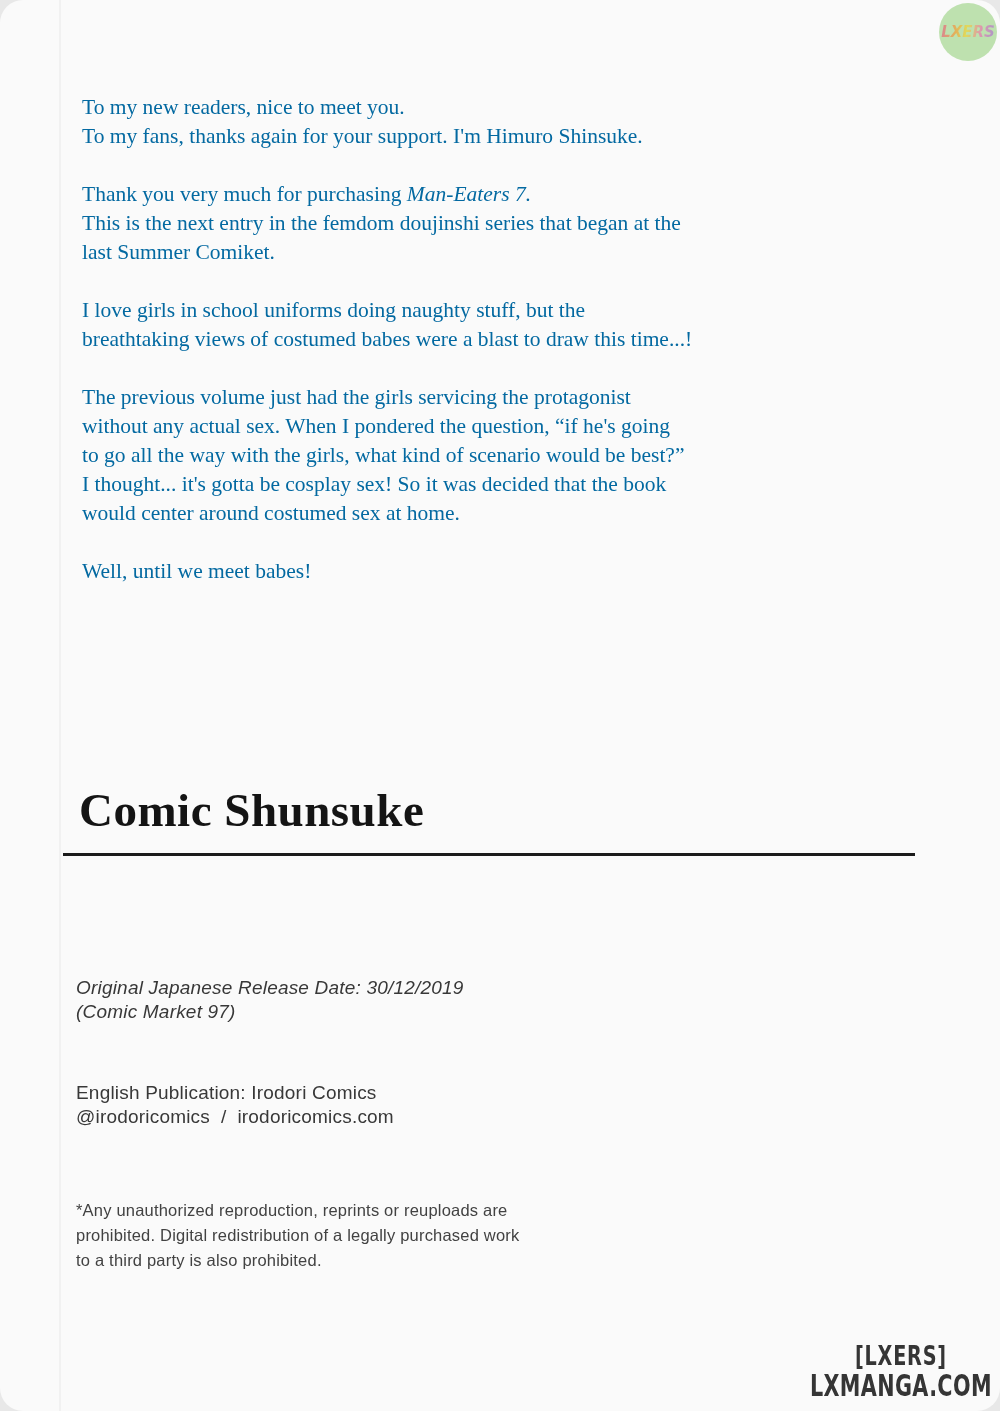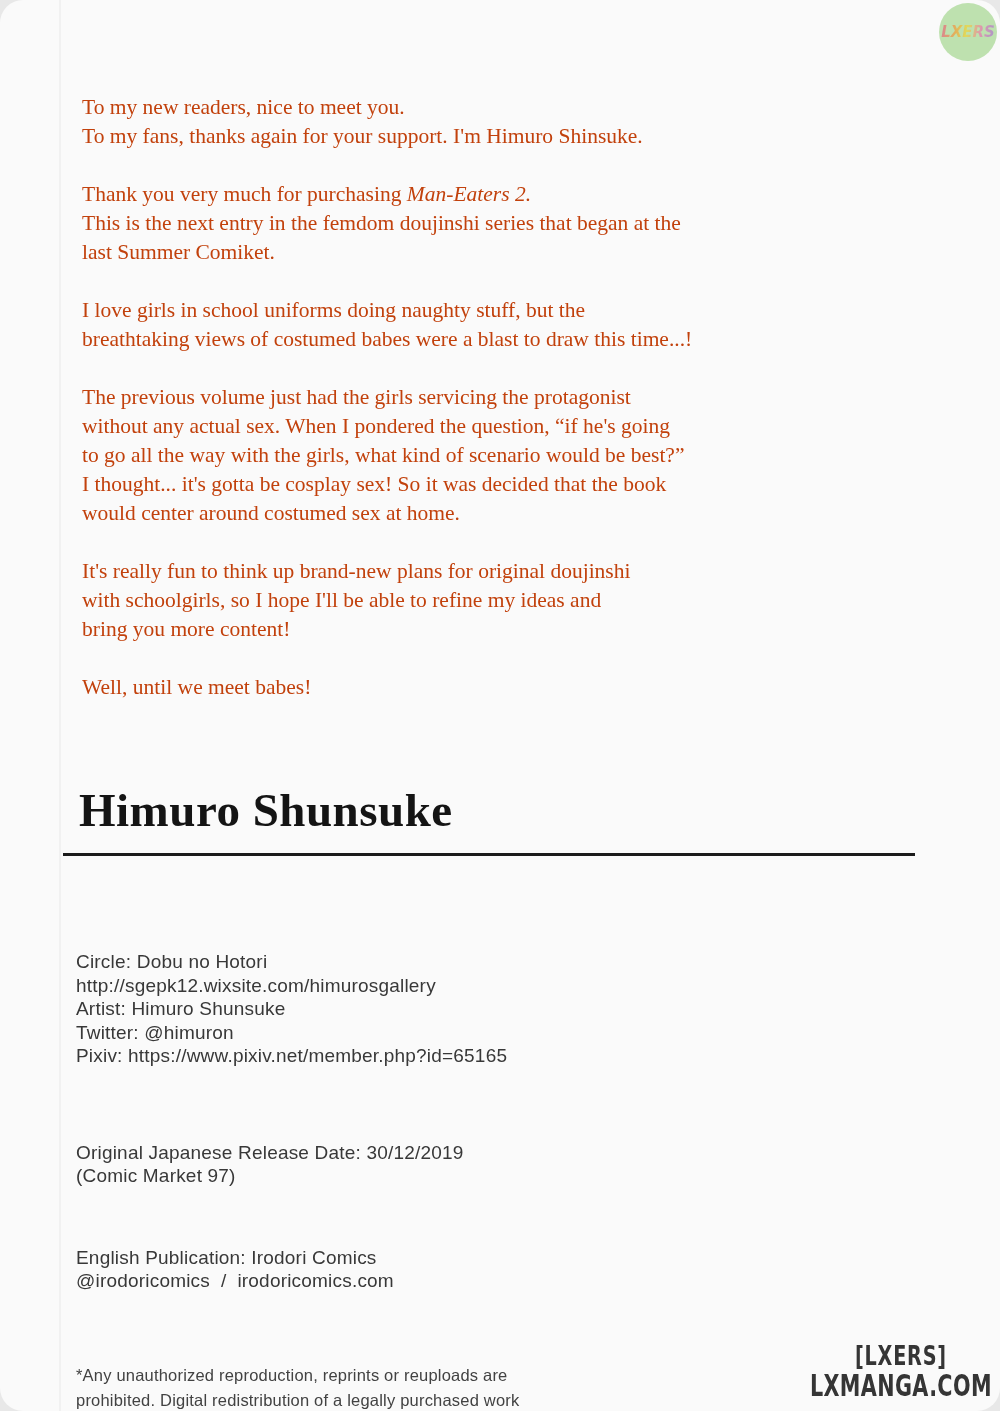--- a/index.html
+++ b/index.html
@@ -49,21 +49,21 @@
     transform: scaleY(1.05);
   }
   
   .afterword {
     position: absolute;
     left: 82px; top: 93px;
     width: 720px;
     font-family: "Liberation Serif", "DejaVu Serif", serif;
     font-size: 21.5px;
     line-height: 29px;
-    color: #c2410c;
+    color: #0369a1;
   }
   .afterword p { margin: 0 0 29px 0; }
   .afterword em { font-style: italic; }
   .signature {
     position: absolute;
     left: 79px; top: 784px;
     margin: 0;
     font-family: "Liberation Serif", "DejaVu Serif", serif;
     font-weight: 700;
     font-size: 47px;
@@ -83,21 +83,21 @@
     left: 76px; top: 903px;
     width: 680px;
     font-family: "Liberation Sans", sans-serif;
     font-size: 19px;
     line-height: 23.5px;
     color: #383838;
     white-space: pre-wrap;
     letter-spacing: 0.2px;
   }
   .credit-group { margin: 0; }
-  .credit-group.release { margin-top: 26px; }
+  .credit-group.release { margin-top: 26px; font-style: italic; }
   .credit-group.publication { margin-top: 11px; }
   .credit-group.disclaimer {
     margin-top: 23px;
     font-size: 16.5px;
     line-height: 25px;
     color: #424242;
   }
   
   .watermark {
     position: absolute;
@@ -118,33 +118,31 @@
 <div class="page">
 
   <div class="scan-line"></div>
 
   <div class="logo-badge">
     <span class="logo-text">LXERS</span>
   </div>
 
   <div class="afterword" id="afterword">
       <p>To my new readers, nice to meet you.<br>To my fans, thanks again for your support. I'm Himuro Shinsuke.</p>
-      <p>Thank you very much for purchasing <em>Man-Eaters 2.</em><br>This is the next entry in the femdom doujinshi series that began at the<br>last Summer Comiket.</p>
+      <p>Thank you very much for purchasing <em>Man-Eaters 7.</em><br>This is the next entry in the femdom doujinshi series that began at the<br>last Summer Comiket.</p>
       <p>I love girls in school uniforms doing naughty stuff, but the<br>breathtaking views of costumed babes were a blast to draw this time...!</p>
       <p>The previous volume just had the girls servicing the protagonist<br>without any actual sex. When I pondered the question, “if he's going<br>to go all the way with the girls, what kind of scenario would be best?”<br>I thought... it's gotta be cosplay sex! So it was decided that the book<br>would center around costumed sex at home.</p>
-      <p>It's really fun to think up brand-new plans for original doujinshi<br>with schoolgirls, so I hope I'll be able to refine my ideas and<br>bring you more content!</p>
       <p>Well, until we meet babes!</p>
     </div>
 
-  <h1 class="signature">Himuro Shunsuke</h1>
+  <h1 class="signature">Comic Shunsuke</h1>
 
   <div class="rule"></div>
 
   <div class="credits">
-    <div class="credit-group info" id="info-lines">Circle: Dobu no Hotori<br>http://sgepk12.wixsite.com/himurosgallery<br>Artist: Himuro Shunsuke<br>Twitter: @himuron<br>Pixiv: https://www.pixiv.net/member.php?id=65165</div>
     <div class="credit-group release" id="release-lines">Original Japanese Release Date: 30/12/2019<br>(Comic Market 97)</div>
     <div class="credit-group publication" id="publication-lines">English Publication: Irodori Comics<br>@irodoricomics  /  irodoricomics.com</div>
     <div class="credit-group disclaimer" id="disclaimer-lines">*Any unauthorized reproduction, reprints or reuploads are<br>prohibited. Digital redistribution of a legally purchased work<br>to a third party is also prohibited.</div>
   </div>
 
   <div class="watermark">
     <div class="wm-line1">[LXERS]</div>
     <div class="wm-line2">LXMANGA.COM</div>
   </div>
 

